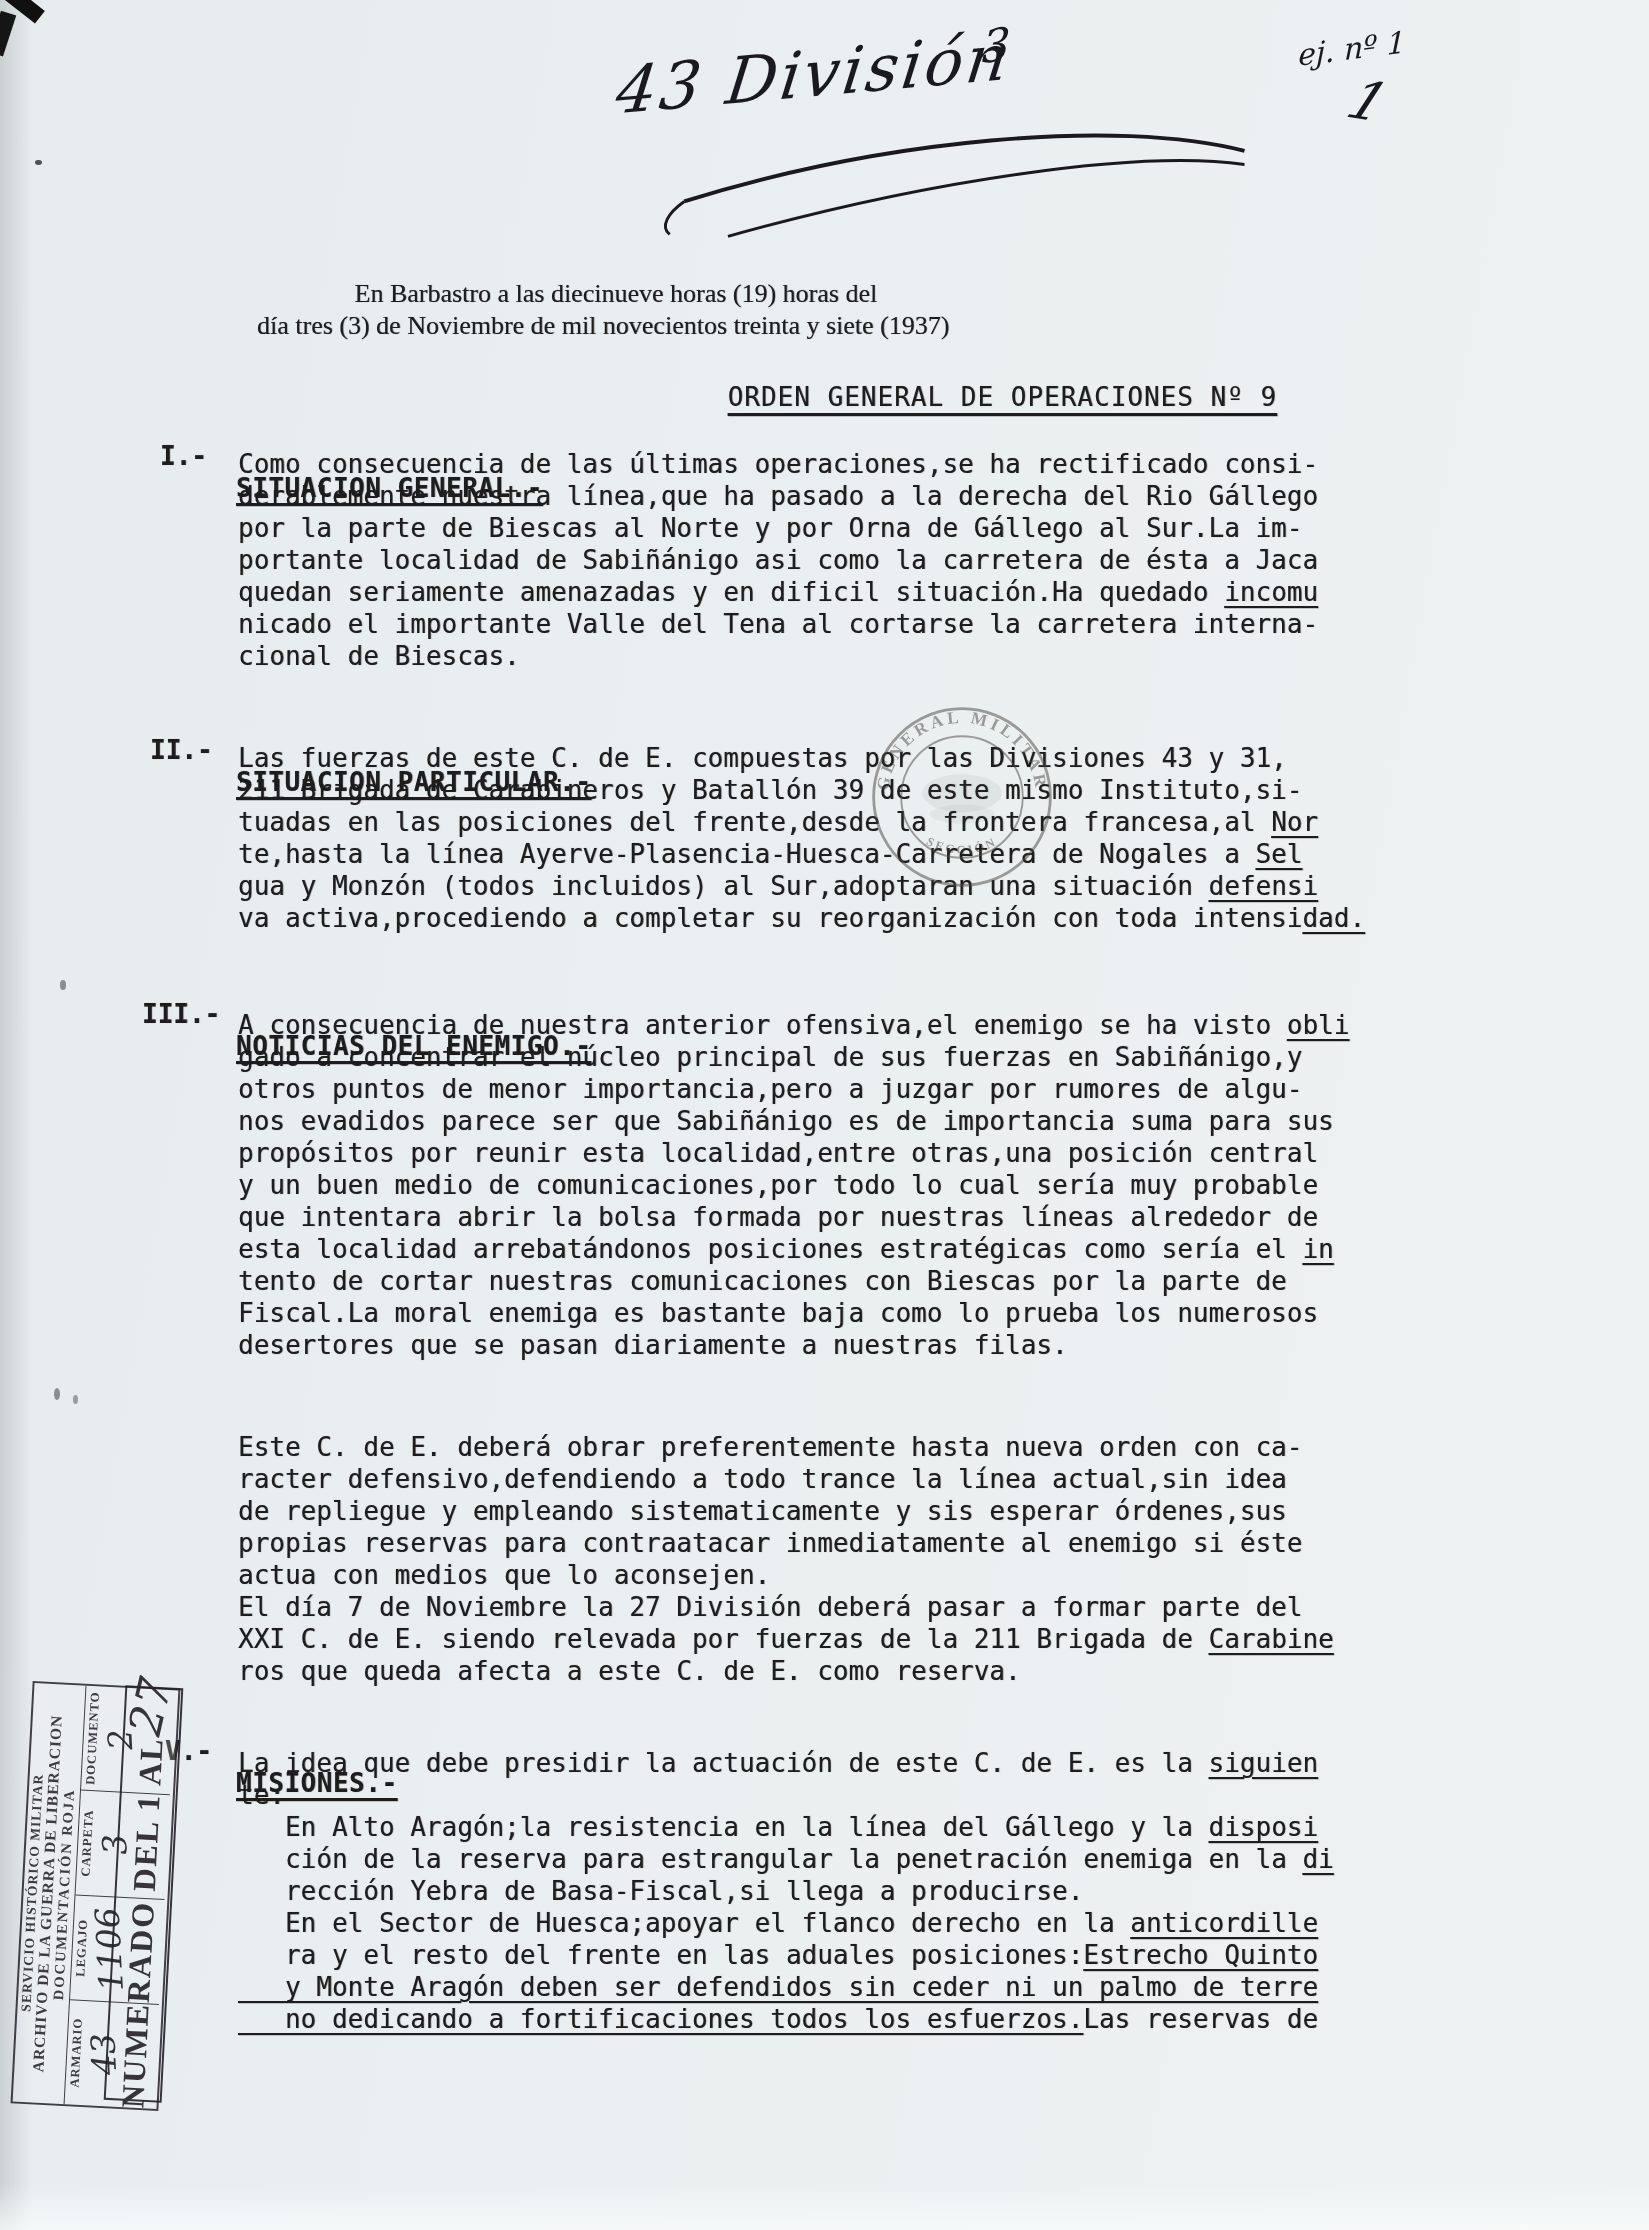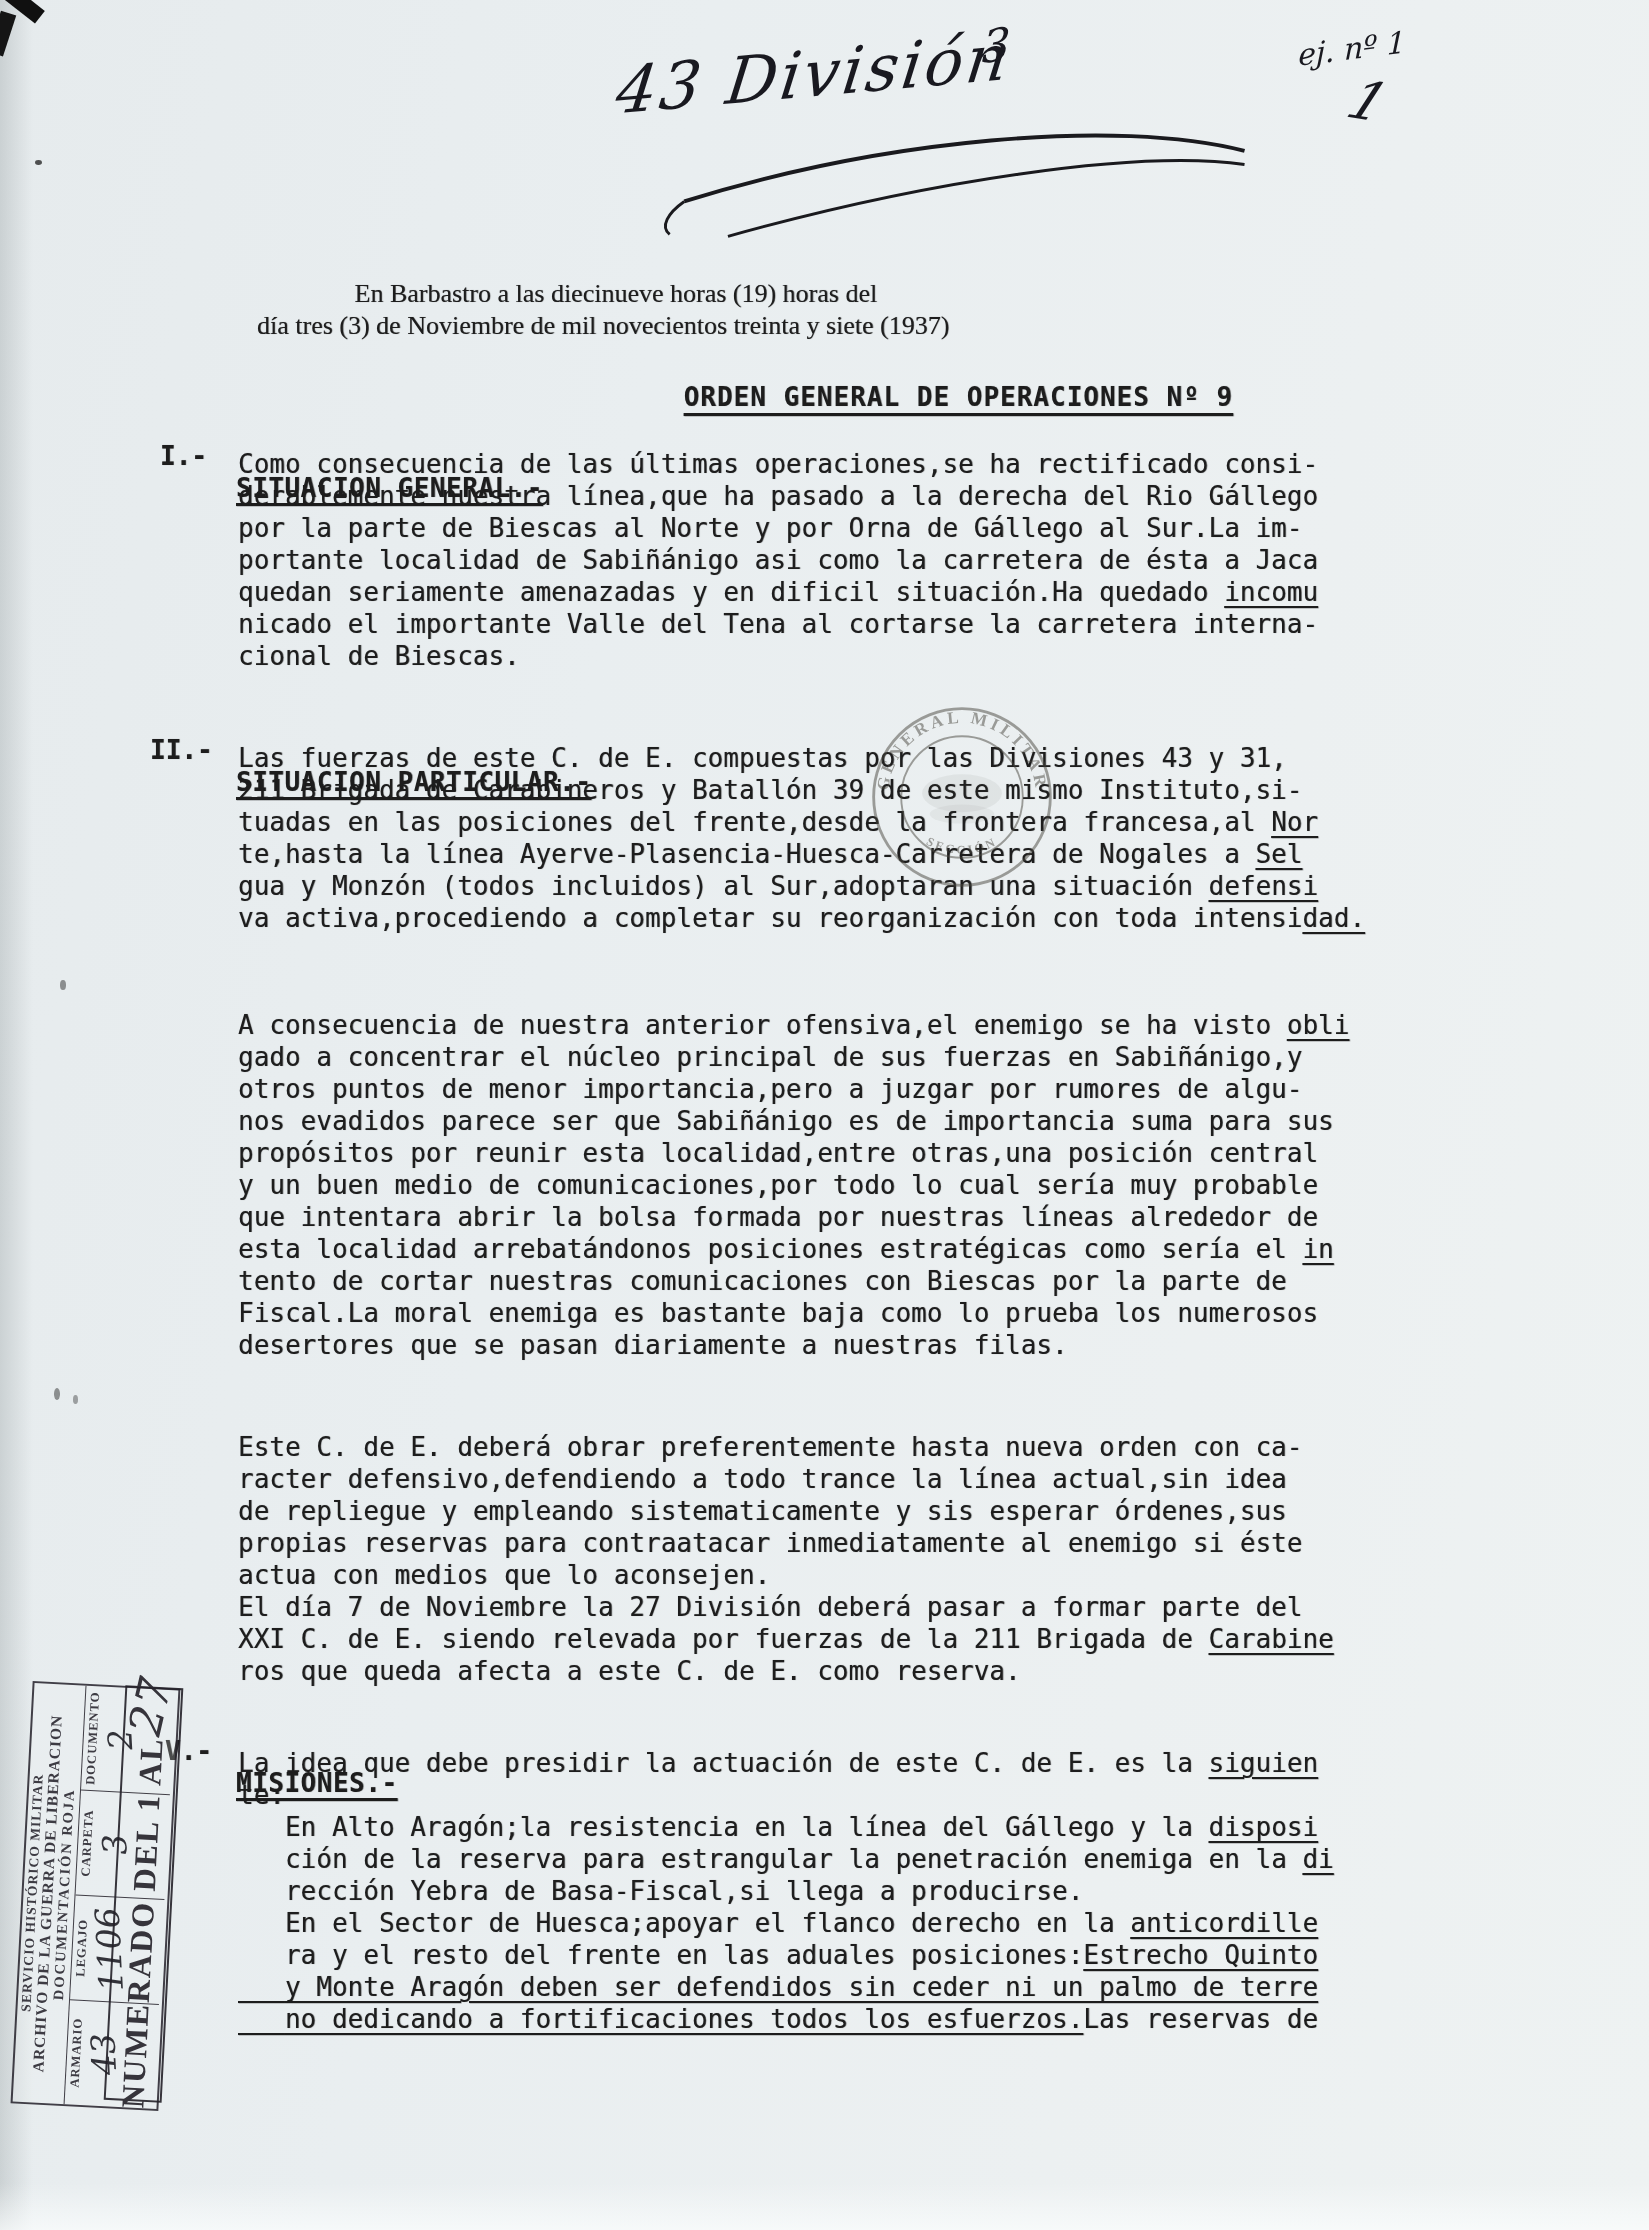--- a/index.html
+++ b/index.html
@@ -8,21 +8,21 @@
         font-family:"DejaVu Sans Mono",monospace;color:#1d1d1d;}
   .abs{position:absolute;}
   .tw{font-size:26px;line-height:32px;white-space:pre-wrap;
       text-shadow:0.6px 0.4px 0.7px rgba(25,25,25,0.55);}
   .u{text-decoration:underline;text-decoration-thickness:2.4px;text-underline-offset:4.9px;}
   .org{left:155px;top:76px;width:378px;text-align:center;font-size:27px;line-height:29px;
        letter-spacing:1.9px;white-space:pre;}
   .org div{margin-bottom:1px;}
   .org .rule{letter-spacing:2.9px;font-weight:bold;margin-top:1.9px;}
   .preamble{left:257px;top:278px;width:1106px;font-family:Liberation Serif, serif;}
-  .doc-title{left:617px;top:349px;font-weight:bold;letter-spacing:1px;}
+  .doc-title{left:661px;top:349px;font-weight:normal;letter-spacing:1px;}
   .doc-title span{text-decoration:underline;text-decoration-thickness:3.4px;text-underline-offset:6.8px;}
   .sec-head{left:0;width:1650px;height:39px;font-weight:bold;}
   .sec-head .sec-num{position:absolute;}
   .sec-head .sec-title{position:absolute;left:236px;letter-spacing:0.5px;
       text-decoration:underline;text-decoration-thickness:2.9px;text-underline-offset:5.8px;}
   .sec-body{left:238px;width:1135px;}
   
   .hw{font-family:"DejaVu Serif",serif;font-style:italic;color:#191920;}
   .hw-title{left:616px;top:37px;font-size:64px;letter-spacing:2.9px;transform:rotate(-5deg) skewX(-12deg);}
   .hw-sup{left:982px;top:19.4px;font-size:45px;transform:rotate(-8deg) skewX(-10deg);}
@@ -108,20 +108,24 @@
 quedan seriamente amenazadas y en dificil situación.Ha quedado </span><span class="u">incomu</span><span>
 nicado el importante Valle del Tena al cortarse la carretera interna-
 cional de Biescas.</span></div>
   <div class="abs tw sec-body" style="top:742px"><span>Las fuerzas de este C. de E. compuestas por las Divisiones 43 y 31,
 211 Brigada de Carabineros y Batallón 39 de este mismo Instituto,si-
 tuadas en las posiciones del frente,desde la frontera francesa,al </span><span class="u">Nor</span><span>
 te,hasta la línea Ayerve-Plasencia-Huesca-Carretera de Nogales a </span><span class="u">Sel</span><span>
 gua y Monzón (todos incluidos) al Sur,adoptaran una situación </span><span class="u">defensi</span><span>
 va activa,procediendo a completar su reorganización con toda intensi</span><span class="u">dad.</span></div>
 
+  <div class="abs tw sec-head" style="top:966px">
+    <span class="sec-num" style="left:142px">III.-</span>
+    <span class="sec-title">NOTICIAS DEL ENEMIGO.-</span>
+  </div>
   <div class="abs tw sec-body" style="top:1009px"><span>A consecuencia de nuestra anterior ofensiva,el enemigo se ha visto </span><span class="u">obli</span><span>
 gado a concentrar el núcleo principal de sus fuerzas en Sabiñánigo,y
 otros puntos de menor importancia,pero a juzgar por rumores de algu-
 nos evadidos parece ser que Sabiñánigo es de importancia suma para sus
 propósitos por reunir esta localidad,entre otras,una posición central
 y un buen medio de comunicaciones,por todo lo cual sería muy probable
 que intentara abrir la bolsa formada por nuestras líneas alrededor de
 esta localidad arrebatándonos posiciones estratégicas como sería el </span><span class="u">in</span><span>
 tento de cortar nuestras comunicaciones con Biescas por la parte de
 Fiscal.La moral enemiga es bastante baja como lo prueba los numerosos

